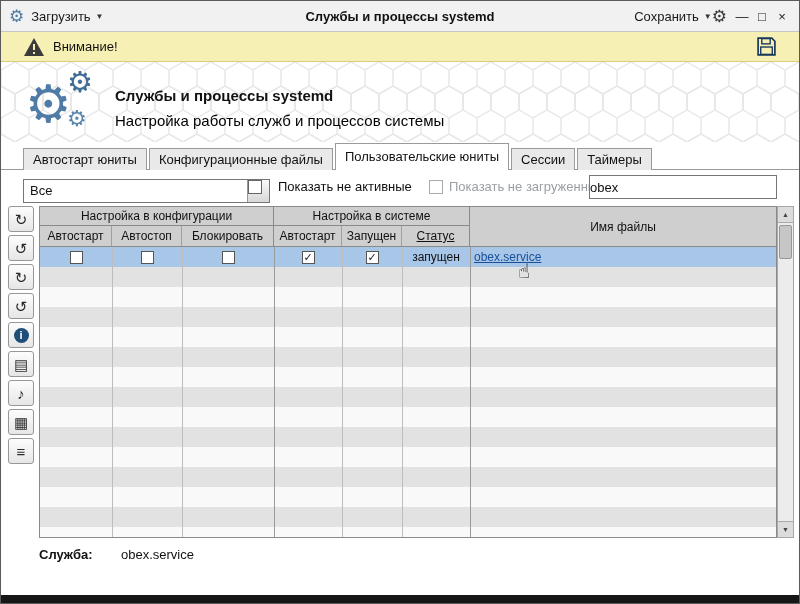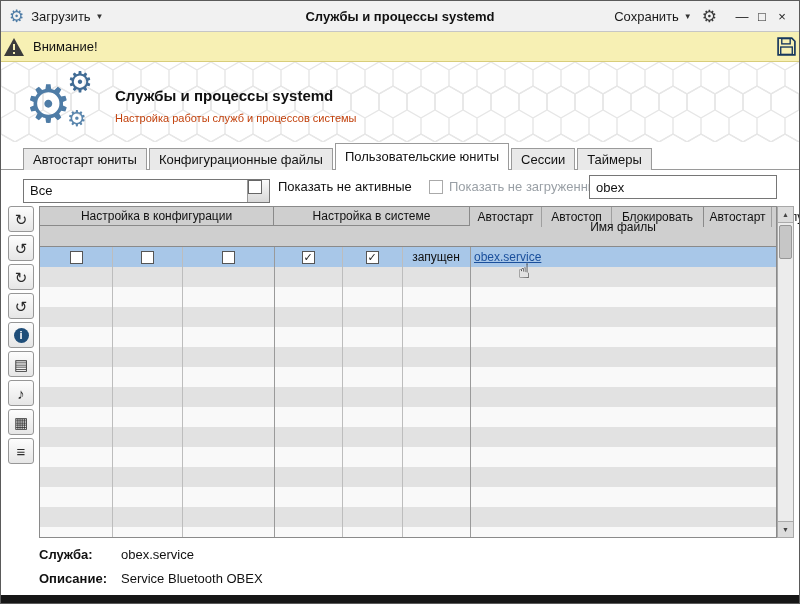--- a/index.html
+++ b/index.html
@@ -7,70 +7,70 @@
   body { font-family:"Liberation Sans","DejaVu Sans",sans-serif; background:#777; }
   .window { position:relative; width:800px; height:604px; background:#ffffff; border:1px solid #5a5a5a; overflow:hidden; }
 
   
   .titlebar { position:absolute; top:0; left:0; right:0; height:31px; background:#f1f1f1; border-bottom:1px solid #c6c6c6; display:flex; align-items:center; padding:0 8px; }
   .tb-left { display:flex; align-items:center; gap:7px; z-index:2; }
   .app-gear { font-size:17px; color:#4e7ca6; line-height:1; }
   .tb-menu { display:flex; align-items:center; gap:5px; font-size:13px; color:#1a1a1a; background:none; border:none; cursor:pointer; font-family:inherit; }
   .tb-menu .dd { font-size:8px; color:#333; }
   .tb-title { position:absolute; left:0; right:0; text-align:center; font-size:13px; font-weight:bold; color:#111; z-index:1; }
-  .tb-right { margin-left:auto; display:flex; align-items:center; gap:10px; z-index:2; }
+  .tb-right { margin-left:auto; display:flex; align-items:center; z-index:2; }
   .tb-gearbtn { background:none; border:none; font-size:17px; color:#3a3a3a; cursor:pointer; line-height:1; }
   .win-ctrls { display:flex; align-items:center; gap:2px; margin-left:6px; }
   .win-ctrls span { display:inline-block; width:18px; text-align:center; font-size:13px; color:#222; cursor:pointer; }
 
   
-  .warnbar { position:absolute; top:31px; left:0; right:0; height:30px; background:#f7f0b4; border-bottom:1px solid #d8cd7a; display:flex; align-items:center; padding:0 2px; }
+  .warnbar { position:absolute; top:31px; left:0; right:0; height:30px; background:#f7f0b4; border-bottom:1px solid #d8cd7a; display:flex; align-items:center; padding:0 22px; }
   .warn-label { margin-left:8px; font-size:13px; color:#111; }
   .floppy-btn { margin-left:auto; background:none; border:none; cursor:pointer; padding:0; line-height:0; }
 
   
   .header { position:absolute; top:61px; left:0; right:0; height:81px; background:#fff; overflow:hidden; }
   .hexbg { position:absolute; top:0; left:0; }
   .gear-big, .gear-med, .gear-sml { position:absolute; color:#4e7ca6; line-height:1; z-index:1; }
   .gear-big { left:24px; top:16px; font-size:52px; }
   .gear-med { left:66px; top:6px; font-size:29px; color:#416c95; }
   .gear-sml { left:66px; top:46px; font-size:22px; color:#5a86ad; }
   .hdr-title { position:absolute; left:114px; top:25px; font-size:15px; font-weight:bold; color:#111; z-index:1; }
-  .hdr-sub { position:absolute; left:114px; top:50px; font-size:11px; color:#c2410c; z-index:1;text-align:center; }
+  .hdr-sub { position:absolute; left:114px; top:50px; font-size:15px; color:#000000; z-index:1;text-align:center; }
 
   
   .tabs { position:absolute; top:142px; left:0; width:798px; height:27px; display:flex; align-items:flex-end; padding-left:22px; }
   .tabs::after { content:""; position:absolute; left:0; right:0; bottom:0; height:1px; background:#9a9a9a; z-index:1; }
   .tab { position:relative; z-index:2; height:22px; line-height:21px; padding:0 9px; background:#e9e9e9; border:1px solid #9a9a9a; border-bottom:none; margin-right:2px; font-size:13px; color:#111; cursor:pointer; white-space:nowrap; }
   .tab.active { height:27px; line-height:26px; background:#ffffff; z-index:3; }
 
   
   .filters { position:absolute; top:169px; left:0; right:0; height:32px; }
   .combo { position:absolute; left:22px; top:9px; width:247px; height:24px; border:1px solid #767676; background:#fff; display:flex; cursor:pointer; }
   .combo-text { flex:1; font-size:13px; padding:3px 6px; color:#111; }
   .combo-btn { width:22px; background:linear-gradient(#fafafa,#d8d8d8); border-left:1px solid #999; display:flex; align-items:center; justify-content:center; font-size:8px; color:#333; }
   .chk { position:absolute; display:flex; align-items:center; gap:6px; cursor:pointer; }
   .chk1 { left:247px; top:9px;gap:16px; }
   .chk2 { left:428px; top:9px; }
   .cbx { display:inline-flex; align-items:center; justify-content:center; width:14px; height:14px; border:1px solid #666; background:#fff; font-size:11px; color:#222; }
   .chk2 .cbx { border-color:#aaa; }
   .chk-label { font-size:13px; color:#111; }
   .chk2 .chk-label { color:#9aa0a6; }
-  .search { position:absolute; left:588px; top:5px; width:188px; height:24px; border:1px solid #767676; font-size:13px; padding:0 6px; font-family:inherit; color:#111; }
+  .search { position:absolute; left:588px; top:5px; width:188px; height:24px; border:1px solid #767676; font-size:13px; padding:0 0; font-family:inherit; color:#111; }
 
   
   .side-toolbar { position:absolute; left:7px; top:205px; width:28px; display:flex; flex-direction:column; gap:3px; }
   .tool-btn { width:26px; height:26px; border:1px solid #979797; border-radius:3px; background:linear-gradient(#fdfdfd,#e6e6e6); display:flex; align-items:center; justify-content:center; cursor:pointer; padding:0; }
   .tool-glyph { font-size:15px; color:#2b2b2b; line-height:1; }
   .info-badge { display:inline-block; width:15px; height:15px; border-radius:50%; background:#1f4e79; color:#fff; font-size:11px; font-weight:bold; line-height:15px; text-align:center; }
 
   
   .table { position:absolute; left:38px; top:205px; width:738px; height:332px; border:1px solid #8a8a8a; background:#fff; }
   .thead { height:40px; background:#cfcfcf; border-bottom:1px solid #8a8a8a; display:flex; }
-  .thead-left { width:430px; display:flex; }
+  .thead-left { width:430px; display:flex; flex-direction:column; }
   .group-row { height:19px; display:flex; border-bottom:1px solid #8a8a8a; }
   .gcell { display:flex; align-items:center; justify-content:center; font-size:12px; color:#111; border-right:1px solid #8a8a8a; }
   .g1 { width:234px; } .g2 { width:196px; }
   .col-row { height:20px; display:flex; }
   .ccell { display:flex; align-items:center; justify-content:center; font-size:12px; color:#111; border-right:1px solid #9f9f9f; }
   .c1{width:72px;} .c2{width:70px;} .c3{width:92px;border-right:1px solid #8a8a8a;} .c4{width:68px;} .c5{width:60px;} .c6{width:68px;border-right:1px solid #8a8a8a;text-decoration:underline;}
   .thead-name { width:306px; display:flex; align-items:center; justify-content:center; font-size:12px; color:#111; }
   .tbody { position:relative; height:290px; overflow:hidden; background:repeating-linear-gradient(180deg,#f9f9f9 0px,#f9f9f9 20px,#e2e2e2 20px,#e2e2e2 40px); }
   .vline { position:absolute; top:0; bottom:0; width:1px; background:#bdbdbd; z-index:1; }
   .vl1{left:72px;} .vl2{left:142px;} .vl3{left:234px; background:#9a9a9a;} .vl4{left:302px;} .vl5{left:362px;} .vl6{left:430px; background:#9a9a9a;}
@@ -265,20 +265,16 @@
     <div class="sb-btn sb-up">▲</div>
     <div class="sb-thumb"></div>
     <div class="sb-btn sb-down">▼</div>
   </div>
 
   <div class="footer">
     <div class="frow">
       <span class="flabel">Служба:</span>
       <span>obex.service</span>
     </div>
-    <div class="frow">
-      <span class="flabel">Описание:</span>
-      <span>Service Bluetooth OBEX</span>
-    </div>
   </div>
 
   <div class="bottom-edge"></div>
 </div>
 
 </body></html>

